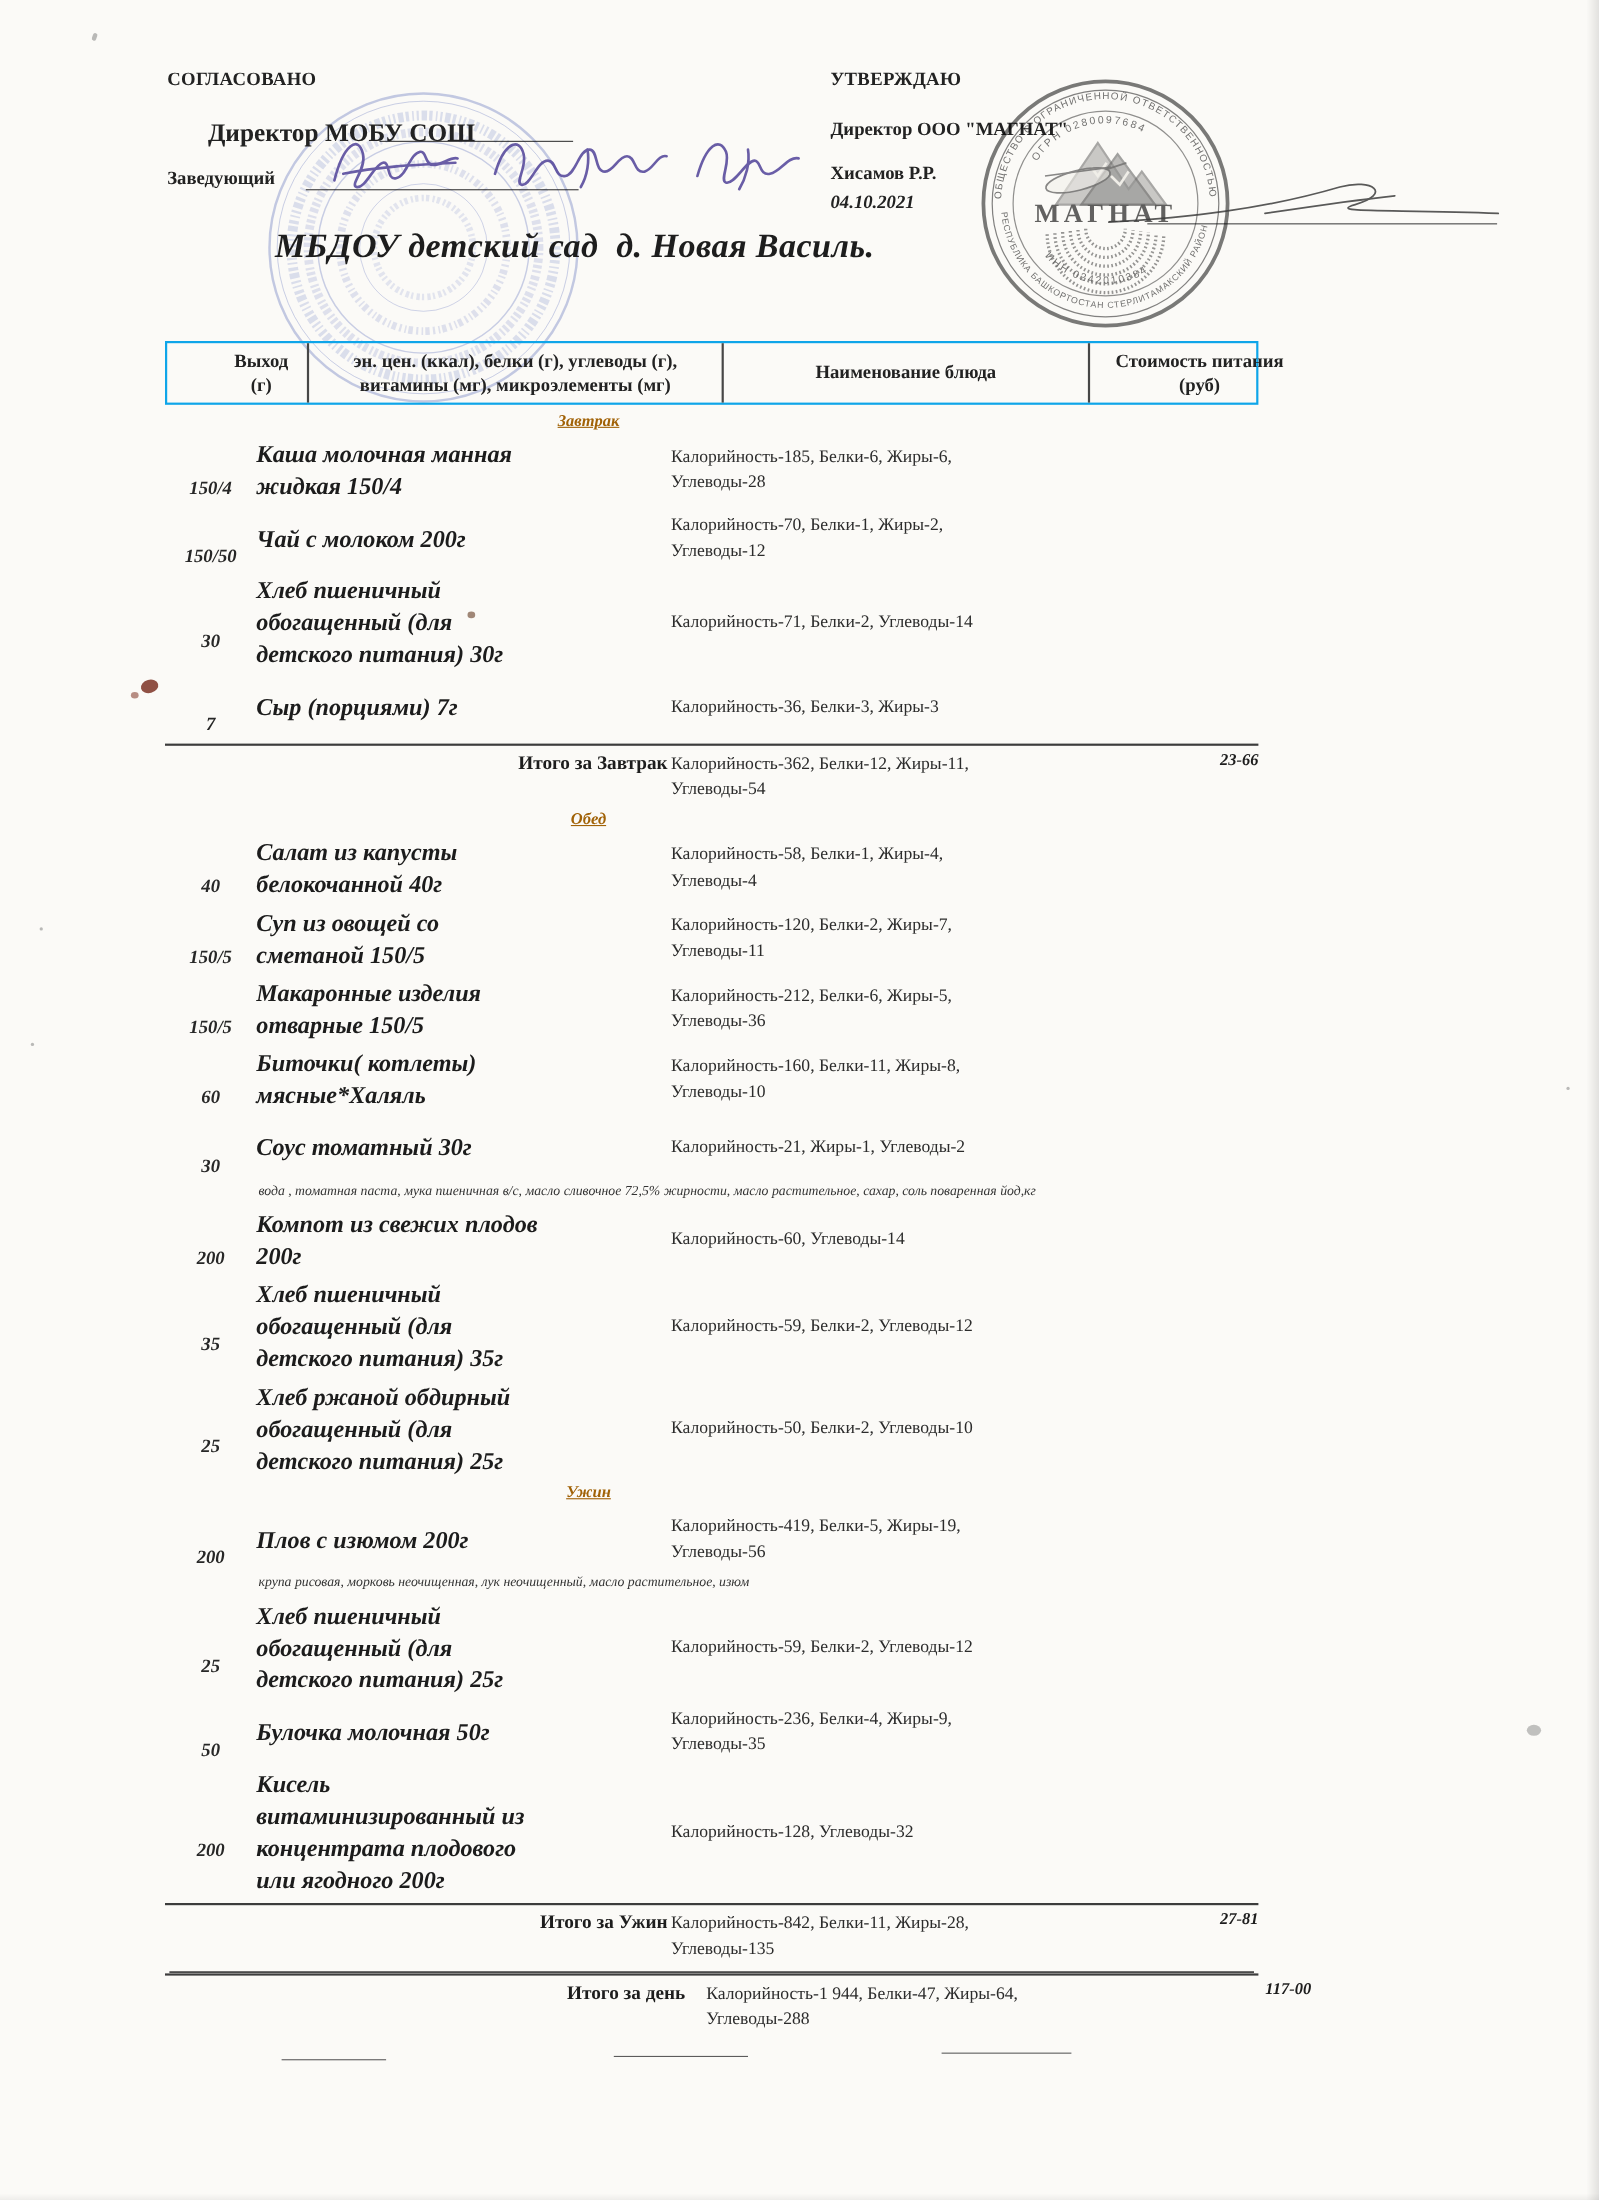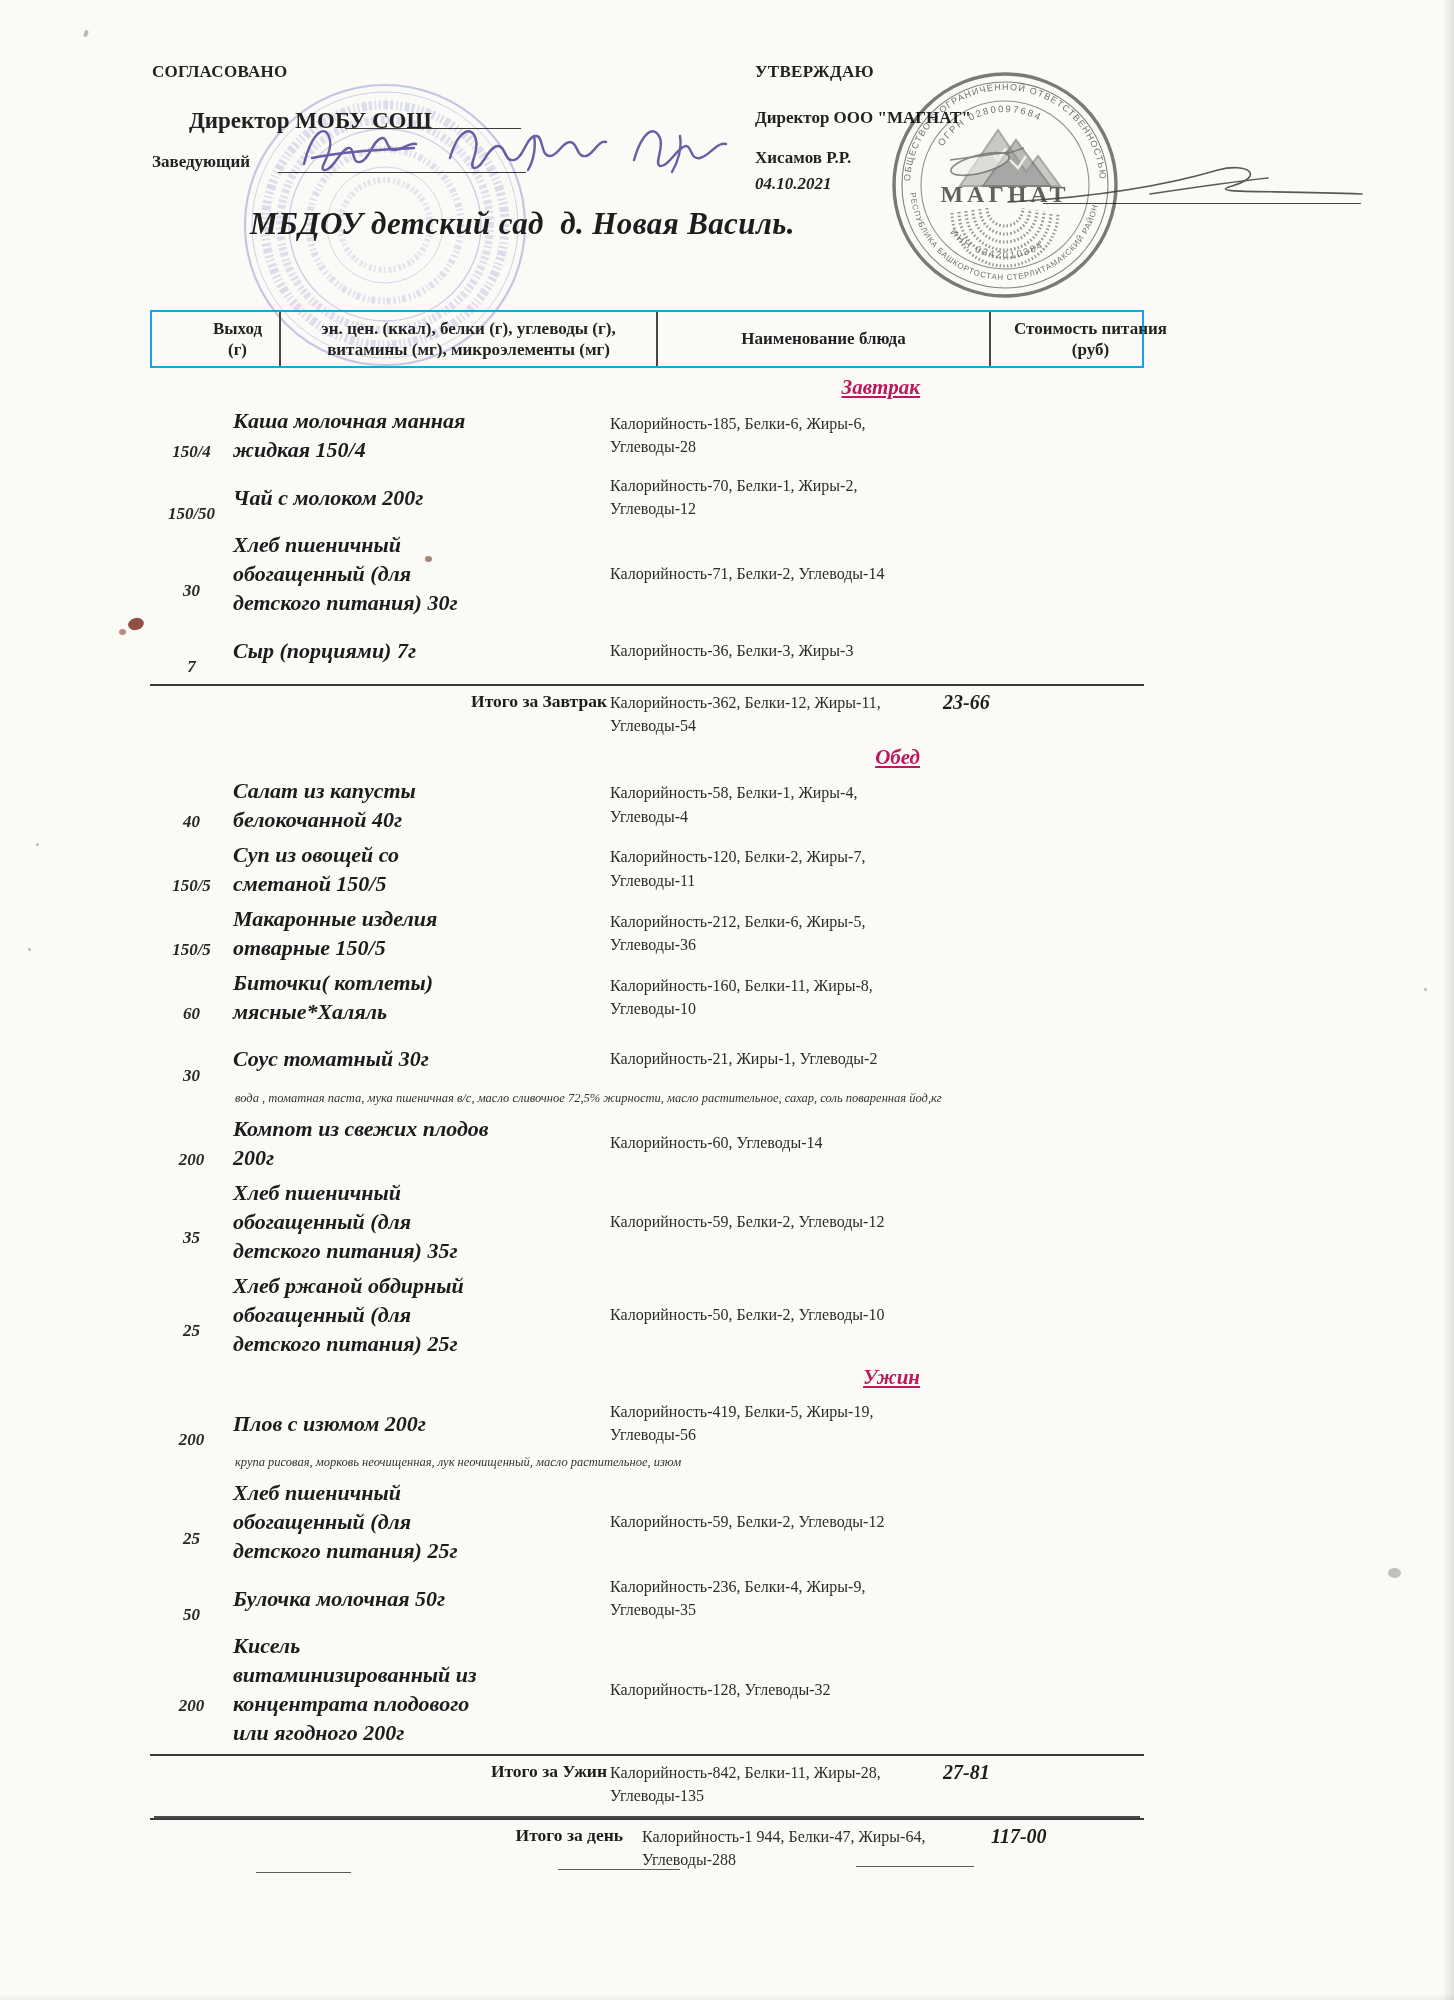--- a/index.html
+++ b/index.html
@@ -49,34 +49,34 @@
     border:2px solid #0ea5e9;
     padding-left:44px;
   }
   .thead .th{
     display:flex;align-items:center;justify-content:center;text-align:center;
     font-weight:bold;font-size:17px;line-height:1.25;padding:5px 6px;min-height:44px;
   }
   .thead .th + .th{border-left:2px solid #474747;}
 
   .section-title{
-    width:770px;text-align:right;font-weight:bold;font-style:italic;
-    font-size:21px;text-decoration:underline;margin:7px 0 3px 0;color:#be185d;
+    width:770px;text-align:center;font-weight:bold;font-style:italic;
+    font-size:15px;text-decoration:underline;margin:7px 0 3px 0;color:#a16207;
   }
   .item-row{
     display:grid;grid-template-columns:83px 377px 333px 201px;
     align-items:center;margin:6px 0;
   }
   .cell-out{text-align:center;font-weight:bold;font-style:italic;font-size:17px;color:#272727;margin-top:34px;}
   .cell-name{
     font-weight:bold;font-style:italic;font-size:22px;line-height:1.32;
     padding-right:119px;color:#1c1c1c;
   }
   .cell-nutr{font-size:16px;line-height:1.45;padding-right:24px;color:#2c2c2c;}
-  .cell-cost{text-align:left;font-weight:bold;font-style:italic;font-size:20px;color:#1d1d1d;}
+  .cell-cost{text-align:right;font-weight:bold;font-style:italic;font-size:15px;color:#1d1d1d;}
   .ingredients{
     font-style:italic;font-size:12.5px;line-height:1.6;color:#333;
     margin:0 0 6px 85px;width:885px;
   }
   .total-row{
     display:grid;grid-template-columns:83px 377px 333px 201px;
     border-top:2px solid #3c3c3c;padding-top:5px;margin-top:7px;margin-bottom:4px;
     align-items:start;
   }
   .total-row.day{box-shadow:0 -6px 0 -4px #4a4a4a;margin-top:10px;gap:16px;}

